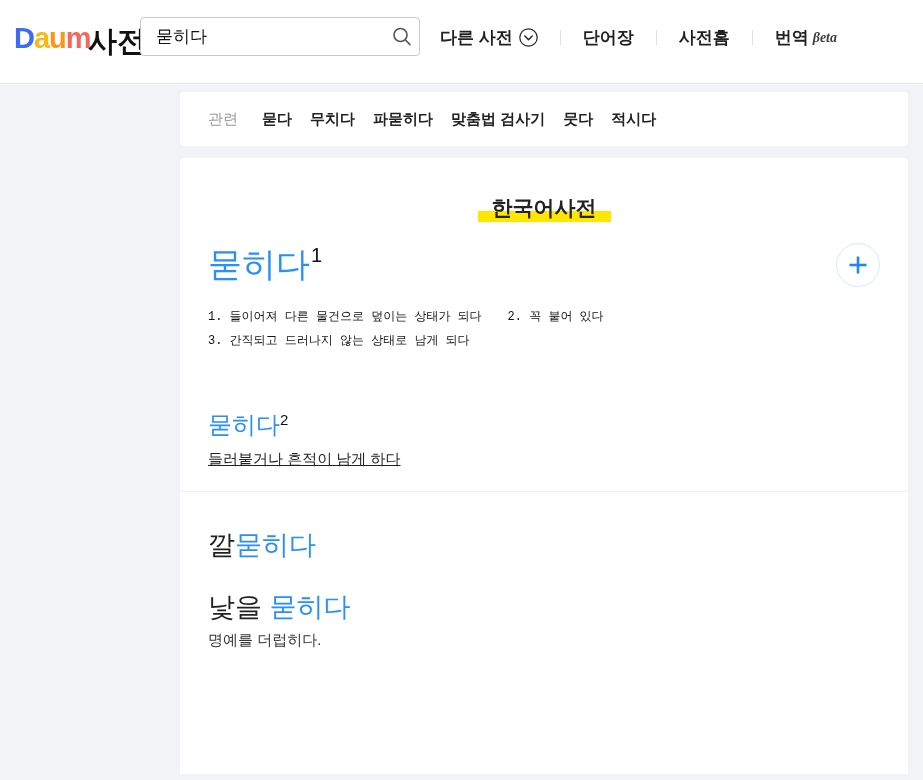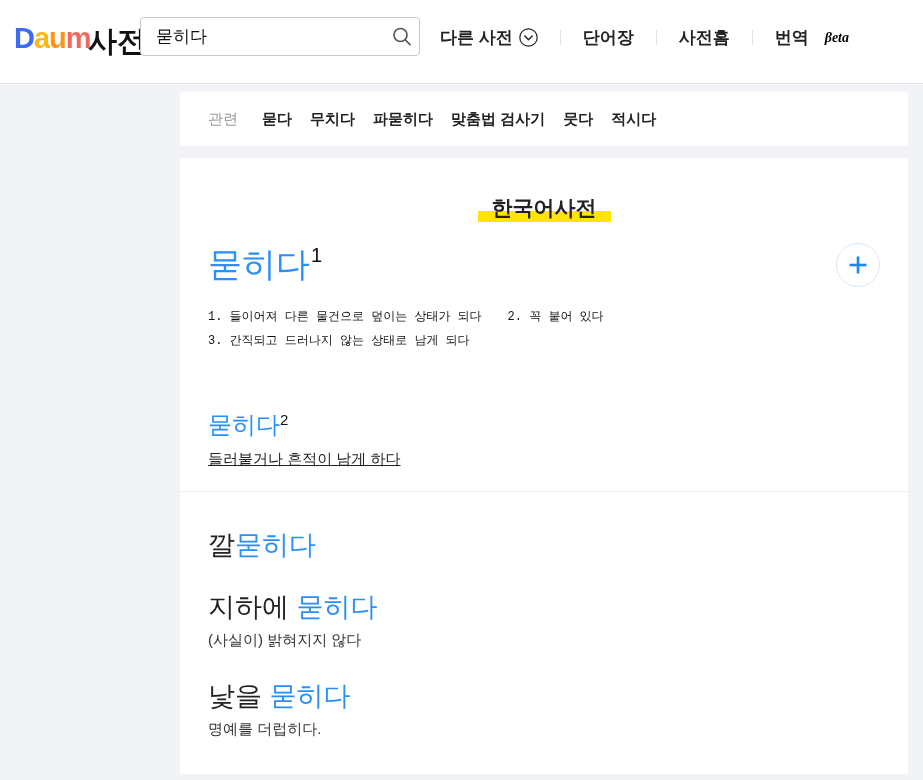--- a/index.html
+++ b/index.html
@@ -23,21 +23,21 @@
   .search-input { flex:1; border:none; outline:none; padding:0 8px 0 15px;
     font-size:17px; color:#111; font-family:inherit; background:transparent; }
   .search-btn { width:40px; height:37px; border:none; background:transparent; cursor:pointer;
     display:flex; align-items:center; justify-content:center; }
 
   .top-nav { position:absolute; left:440px; top:26px; display:flex; align-items:center; }
   .nav-item { display:flex; align-items:center; font-size:17px; font-weight:600; color:#222;
     cursor:pointer; white-space:nowrap;justify-content:flex-end; }
   .nav-item .chev { margin-left:6px; display:inline-flex; }
   .nav-sep { width:1px; height:15px; background:#e2e2e2; margin:0 22px; }
-  .beta-badge { color:#000000; font-style:italic; font-size:14px; margin-left:16px;
+  .beta-badge { color:#404040; font-style:italic; font-size:14px; margin-left:4px;
     font-family:"Liberation Serif","DejaVu Serif",serif; }
 
   
   .page-bg { position:absolute; left:0; top:85px; width:923px; height:695px; background:#f2f3f6; }
   .content-col { position:absolute; left:180px; top:0; width:728px; }
 
   .related-card { position:relative; margin-top:7px; width:728px; height:54px; background:#fff;
     border-radius:4px; display:flex; align-items:center; padding-left:28px; }
   .related-label { font-size:15px; color:#98989d; margin-right:24px; }
   .related-item { font-size:15px; font-weight:600; color:#222; margin-right:18px; cursor:pointer; }
@@ -171,24 +171,20 @@
           <div class="def-single">들러붙거나 흔적이 남게 하다</div>
         </div>
       </div>
 
       <div class="card-section2">
 
         <div class="sub-entry">
           <div class="sub-headline"><span>깔</span><span class="hw-blue">묻히다</span></div>
         </div>
 
-        <div class="sub-entry">
-          <div class="sub-headline"><span>지하에 </span><span class="hw-blue">묻히다</span></div>
-          <div class="sub-def">(사실이) 밝혀지지 않다</div>
-        </div>
 
         <div class="sub-entry">
           <div class="sub-headline"><span>낯을 </span><span class="hw-blue">묻히다</span></div>
           <div class="sub-def">명예를 더럽히다.</div>
         </div>
 
       </div>
     </div>
 
   </div>

